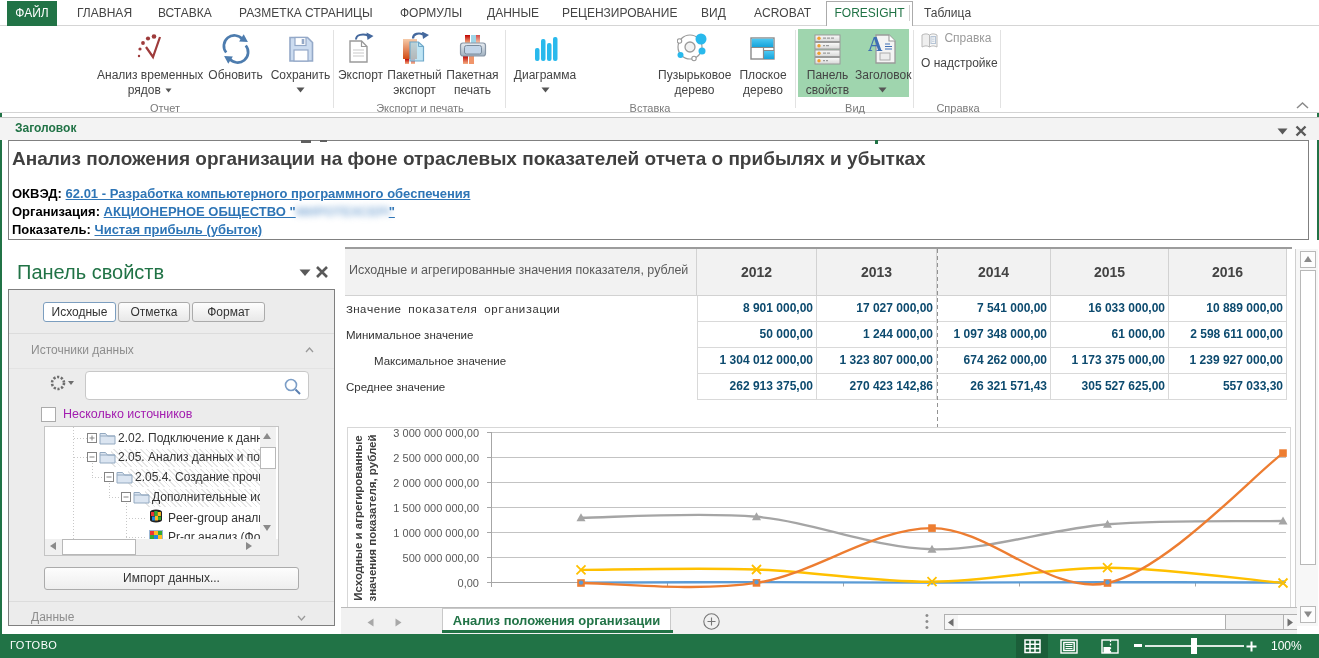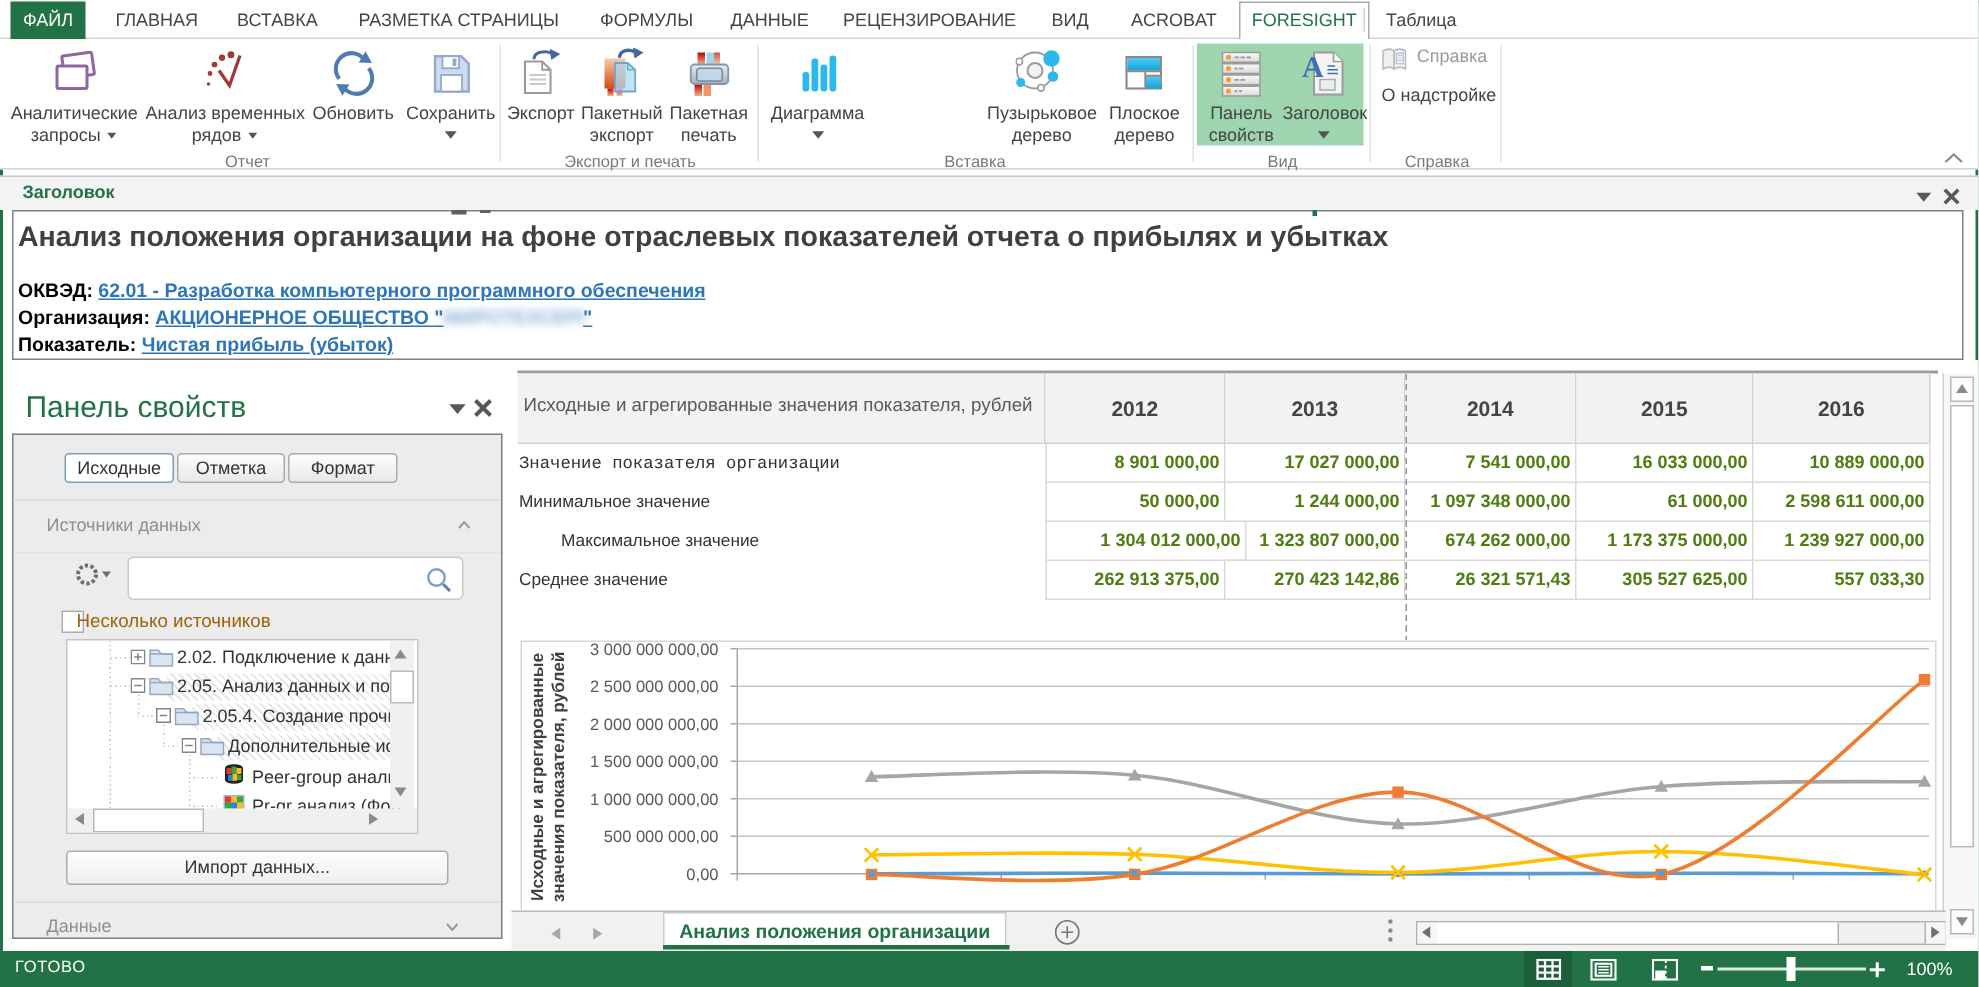--- a/index.html
+++ b/index.html
@@ -38,21 +38,21 @@
 .cbx{position:absolute;left:32px;top:117px;width:15px;height:15px;background:#fff;border:1px solid #ababab;box-sizing:border-box;}
 #treebox{position:absolute;left:35px;top:136px;width:235px;height:130px;background:#fff;border:1px solid #c4c4c4;box-sizing:border-box;overflow:hidden;}
 .titem{position:absolute;font-size:12px;color:#333;white-space:nowrap;}
 .hatch{background:repeating-linear-gradient(45deg,#ffffff 0,#ffffff 2.6px,#e6e6e6 2.6px,#e6e6e6 3.8px);}
 #importbtn{position:absolute;left:35px;top:277px;width:255px;height:23px;background:linear-gradient(#fdfdfd,#eeeeee);border:1px solid #ababab;border-radius:3px;box-sizing:border-box;font-size:12px;color:#333;text-align:center;line-height:21px;}
 
 #sheet{left:345px;top:240px;width:974px;height:394px;background:#fff;}
 .hcell{position:absolute;background:#f2f2f2;box-sizing:border-box;border-right:1px solid #d2d2d2;}
 .ycell{position:absolute;font-size:14px;font-weight:bold;color:#444;text-align:center;background:#f2f2f2;box-sizing:border-box;border-right:1px solid #d2d2d2;}
 .rlabel{position:absolute;font-size:11.5px;color:#333;white-space:nowrap;}
-.vcell{position:absolute;font-size:12px;font-weight:bold;color:#4d7c0f;text-align:right;box-sizing:border-box;border-right:1px solid #d9d9d9;border-bottom:1px solid #d9d9d9;padding-right:3px;}
+.vcell{position:absolute;font-size:12px;font-weight:bold;color:#0c4a6e;text-align:right;box-sizing:border-box;border-right:1px solid #d9d9d9;border-bottom:1px solid #d9d9d9;padding-right:3px;}
 
 #tabstrip{left:341px;top:607px;width:956px;height:27px;background:#f1f1f1;border-top:1px solid #bababa;box-sizing:border-box;}
 #sheettab{position:absolute;left:101px;top:0px;width:229px;height:24px;background:#fff;border:1px solid #c9c9c9;border-bottom:none;box-sizing:border-box;font-size:13px;font-weight:bold;color:#217346;text-align:center;line-height:24px;}
 #tabuline{position:absolute;left:101px;top:22px;width:231px;height:3px;background:#217346;}
 #statusbar{left:0px;top:634px;width:1319px;height:24px;background:#217346;color:#fff;}
 #statusbar .rdy{position:absolute;left:10px;top:5px;font-size:11px;letter-spacing:0.5px;}
 .sideL{left:0;top:0;width:2px;height:658px;}
 .sideR{left:1317px;top:0;width:2px;height:658px;}
 </style></head>
 <body>
@@ -82,33 +82,20 @@
  <div class="gsep" style="left:505px;"></div>
  <div class="gsep" style="left:795px;"></div>
  <div class="gsep" style="left:913px;"></div>
  <div class="gsep" style="left:1000px;"></div>
  <div class="glabel" style="left:130px;width:70px;">Отчет</div>
  <div class="glabel" style="left:360px;width:120px;">Экспорт и печать</div>
  <div class="glabel" style="left:610px;width:80px;">Вставка</div>
  <div class="glabel" style="left:820px;width:70px;">Вид</div>
  <div class="glabel" style="left:920px;width:76px;">Справка</div>
  <div class="abs" style="left:798px;top:3px;width:111px;height:68px;background:#9fd5ae;"></div>
- <div class="rbtn" style="left:2px;width:95px;">
-  <div class="ric">
-          <svg width="36" height="34" viewBox="0 0 36 34">
-            <g fill="#fff" stroke="#9066a0" stroke-width="2">
-              <rect x="10" y="4" width="20" height="15" rx="1" transform="rotate(-8 20 11)"></rect>
-              <rect x="6" y="12" width="20" height="15" rx="1"></rect>
-            </g>
-          </svg>
-        </div>
-  <div class="rlb">Аналитические<br>запросы <svg width="7" height="5" style="vertical-align:1px;margin-left:1px;">
-            <path d="M0.5,0.5 h6 l-3,4 z" fill="#555"></path>
-          </svg></div>
- </div>
  <div class="rbtn" style="left:97px;width:106px;">
   <div class="ric">
           <svg width="36" height="34" viewBox="0 0 36 34">
             <g fill="#9e3b3b">
               <circle cx="7" cy="24" r="1.2"></circle>
               <circle cx="8" cy="17" r="1.6"></circle>
               <circle cx="11" cy="11" r="1.9"></circle>
               <circle cx="16" cy="6.5" r="2.1"></circle>
               <circle cx="22" cy="4.5" r="2.3"></circle>
             </g>
@@ -359,21 +346,21 @@
         <circle cx="9" cy="9" r="6" fill="none" stroke="#6d6d6d" stroke-width="2.6" stroke-dasharray="2.2 1.6"></circle>
         <path d="M19,7 l3,4 3,-4 z" fill="#6d6d6d"></path>
       </svg>
  <div id="searchbox">
         <svg class="abs" style="right:6px;top:5px;" width="19" height="19">
           <circle cx="8" cy="8" r="5.5" fill="none" stroke="#7c9ec7" stroke-width="1.6"></circle>
           <path d="M12.5,12.5 l4.5,4.5" stroke="#5a7fb0" stroke-width="2"></path>
         </svg>
       </div>
  <div class="cbx"></div>
- <div class="sectxt" style="left:42px;top:117px;color:#a16207;font-size:12.5px;">Несколько источников</div>
+ <div class="sectxt" style="left:54px;top:117px;color:#a21caf;font-size:12.5px;">Несколько источников</div>
  <div id="treebox">
   <div class="abs" style="left:28px;top:0;width:1px;height:128px;background-image:repeating-linear-gradient(180deg,#c8c8c8 0 1px,transparent 1px 3px);"></div>
   <div class="abs" style="left:29px;top:11px;width:13px;height:1px;background-image:repeating-linear-gradient(90deg,#c8c8c8 0 1px,transparent 1px 3px);"></div>
   <div class="abs" style="left:29px;top:30px;width:13px;height:1px;background-image:repeating-linear-gradient(90deg,#c8c8c8 0 1px,transparent 1px 3px);"></div>
   <div class="abs" style="left:47px;top:36px;width:1px;height:14px;background-image:repeating-linear-gradient(180deg,#c8c8c8 0 1px,transparent 1px 3px);"></div>
   <div class="abs" style="left:47px;top:50px;width:11px;height:1px;background-image:repeating-linear-gradient(90deg,#c8c8c8 0 1px,transparent 1px 3px);"></div>
   <div class="abs" style="left:64px;top:56px;width:1px;height:14px;background-image:repeating-linear-gradient(180deg,#c8c8c8 0 1px,transparent 1px 3px);"></div>
   <div class="abs" style="left:64px;top:70px;width:11px;height:1px;background-image:repeating-linear-gradient(90deg,#c8c8c8 0 1px,transparent 1px 3px);"></div>
   <div class="abs" style="left:81px;top:76px;width:1px;height:35px;background-image:repeating-linear-gradient(180deg,#c8c8c8 0 1px,transparent 1px 3px);"></div>
   <div class="abs" style="left:81px;top:91px;width:20px;height:1px;background-image:repeating-linear-gradient(90deg,#c8c8c8 0 1px,transparent 1px 3px);"></div>
@@ -483,21 +470,21 @@
  <div class="vcell" style="left:352px;top:56px;width:120px;height:26px;line-height:25px;">8 901 000,00</div>
  <div class="vcell" style="left:472px;top:56px;width:120px;height:26px;line-height:25px;">17 027 000,00</div>
  <div class="vcell" style="left:592px;top:56px;width:114px;height:26px;line-height:25px;">7 541 000,00</div>
  <div class="vcell" style="left:706px;top:56px;width:118px;height:26px;line-height:25px;">16 033 000,00</div>
  <div class="vcell" style="left:824px;top:56px;width:118px;height:26px;line-height:25px;">10 889 000,00</div>
  <div class="vcell" style="left:352px;top:82px;width:120px;height:26px;line-height:25px;">50 000,00</div>
  <div class="vcell" style="left:472px;top:82px;width:120px;height:26px;line-height:25px;">1 244 000,00</div>
  <div class="vcell" style="left:592px;top:82px;width:114px;height:26px;line-height:25px;">1 097 348 000,00</div>
  <div class="vcell" style="left:706px;top:82px;width:118px;height:26px;line-height:25px;">61 000,00</div>
  <div class="vcell" style="left:824px;top:82px;width:118px;height:26px;line-height:25px;">2 598 611 000,00</div>
- <div class="vcell" style="left:352px;top:108px;width:134px;height:26px;line-height:25px;">1 304 012 000,00</div>
+ <div class="vcell" style="left:352px;top:108px;width:120px;height:26px;line-height:25px;">1 304 012 000,00</div>
  <div class="vcell" style="left:472px;top:108px;width:120px;height:26px;line-height:25px;">1 323 807 000,00</div>
  <div class="vcell" style="left:592px;top:108px;width:114px;height:26px;line-height:25px;">674 262 000,00</div>
  <div class="vcell" style="left:706px;top:108px;width:118px;height:26px;line-height:25px;">1 173 375 000,00</div>
  <div class="vcell" style="left:824px;top:108px;width:118px;height:26px;line-height:25px;">1 239 927 000,00</div>
  <div class="vcell" style="left:352px;top:134px;width:120px;height:26px;line-height:25px;">262 913 375,00</div>
  <div class="vcell" style="left:472px;top:134px;width:120px;height:26px;line-height:25px;">270 423 142,86</div>
  <div class="vcell" style="left:592px;top:134px;width:114px;height:26px;line-height:25px;">26 321 571,43</div>
  <div class="vcell" style="left:706px;top:134px;width:118px;height:26px;line-height:25px;">305 527 625,00</div>
  <div class="vcell" style="left:824px;top:134px;width:118px;height:26px;line-height:25px;">557 033,30</div>
  <div class="abs" style="left:592px;top:9px;width:1px;height:178px;background:repeating-linear-gradient(180deg,#929292 0 4px,transparent 4px 7px);"></div>

